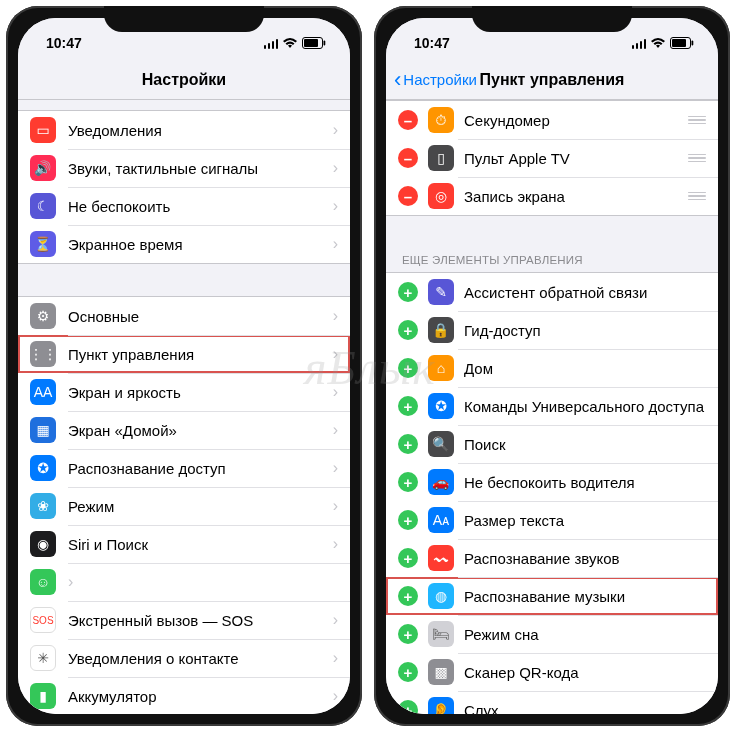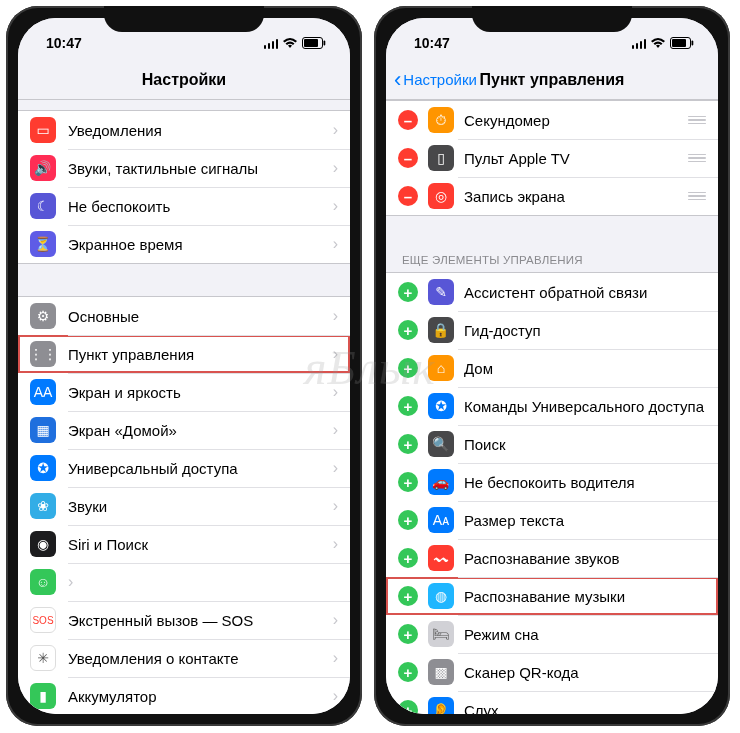--- a/index.html
+++ b/index.html
@@ -220,26 +220,26 @@
               <div class="row-label">Экран и яркость</div>
               <div class="chevron">›</div>
             </div>
             <div class="row">
               <div class="app-icon bg-bluedk">▦</div>
               <div class="row-label">Экран «Домой»</div>
               <div class="chevron">›</div>
             </div>
             <div class="row">
               <div class="app-icon bg-blue">✪</div>
-              <div class="row-label">Универсальный доступа</div>
+              <div class="row-label">Распознавание доступ</div>
               <div class="chevron">›</div>
             </div>
             <div class="row">
               <div class="app-icon bg-teal">❀</div>
-              <div class="row-label">Звуки</div>
+              <div class="row-label">Режим</div>
               <div class="chevron">›</div>
             </div>
             <div class="row">
               <div class="app-icon bg-black">◉</div>
               <div class="row-label">Siri и Поиск</div>
               <div class="chevron">›</div>
             </div>
             <div class="row">
               <div class="app-icon bg-green">☺</div>
               <div class="chevron">›</div>

